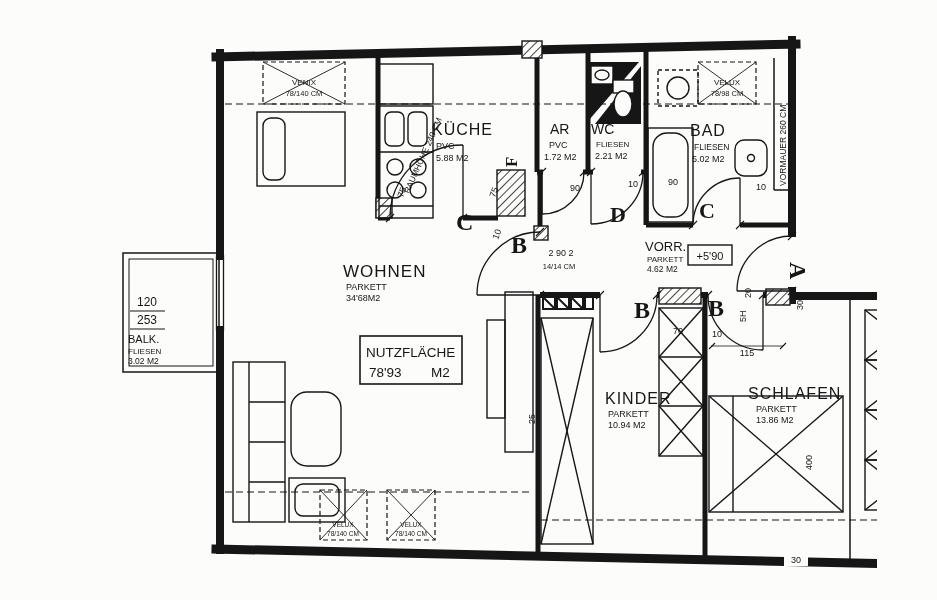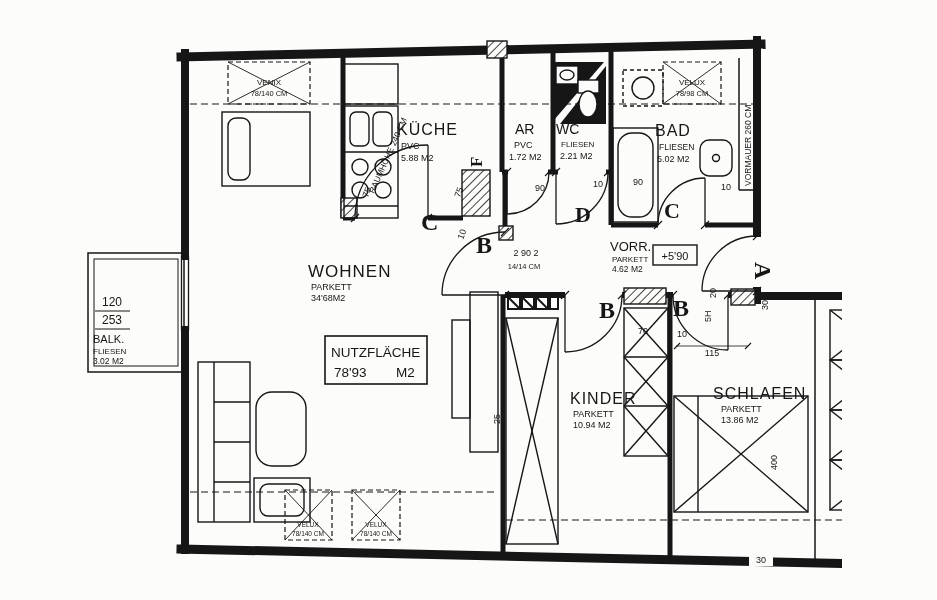--- a/index.html
+++ b/index.html
@@ -1,17 +1,17 @@
 <!DOCTYPE html>
 <html style="--ink: #161616; --paper: #fcfcfa;"><head>
 <meta charset="utf-8">
 <style>
   :root { --ink:#161616; --paper:#fcfcfa; }
   html,body { margin:0; padding:0; background:var(--paper); }
-  .stage { position:relative; width:842px; height:600px; background:var(--paper); overflow:hidden; }
+  .stage { position:relative; width:842px; height:600px; background:var(--paper); overflow:hidden;margin-left:35px; }
   svg { position:absolute; inset:0; color:var(--ink); }
   .t  { font-family:"Liberation Sans", sans-serif; fill:currentColor; }
   .big{ letter-spacing:1px; }
   .serif { font-family:"Liberation Serif", serif; font-weight:700; fill:currentColor; }
   .w  { stroke:currentColor; fill:none; }
 </style>
 </head>
 <body>
 
 <div class="stage">

